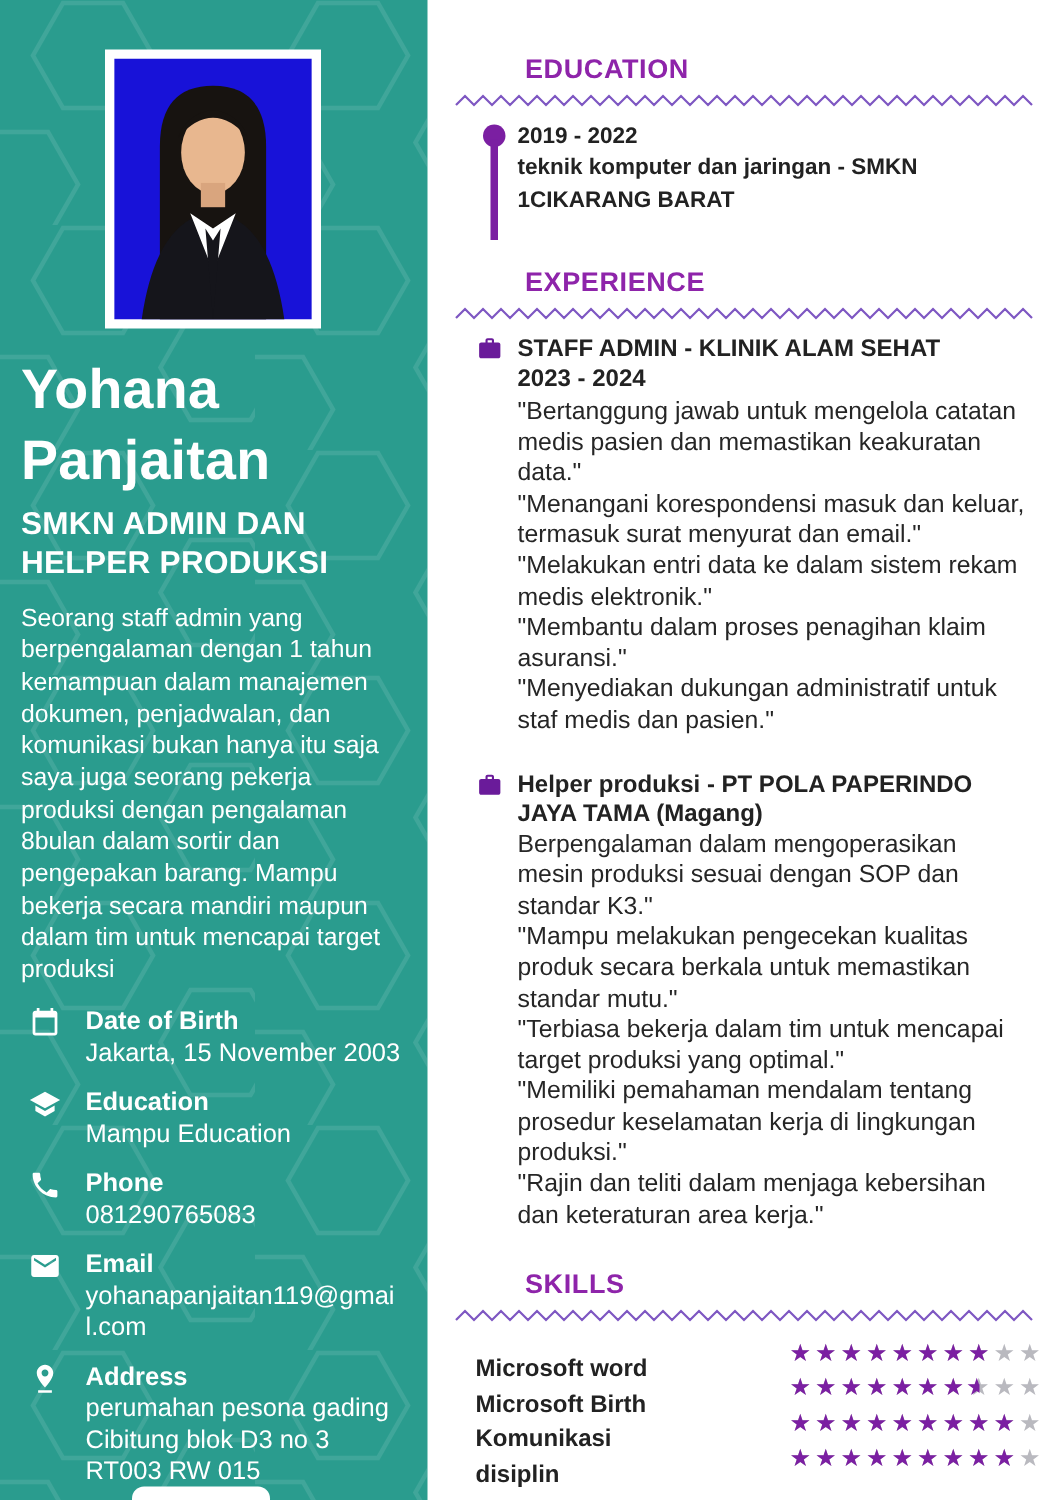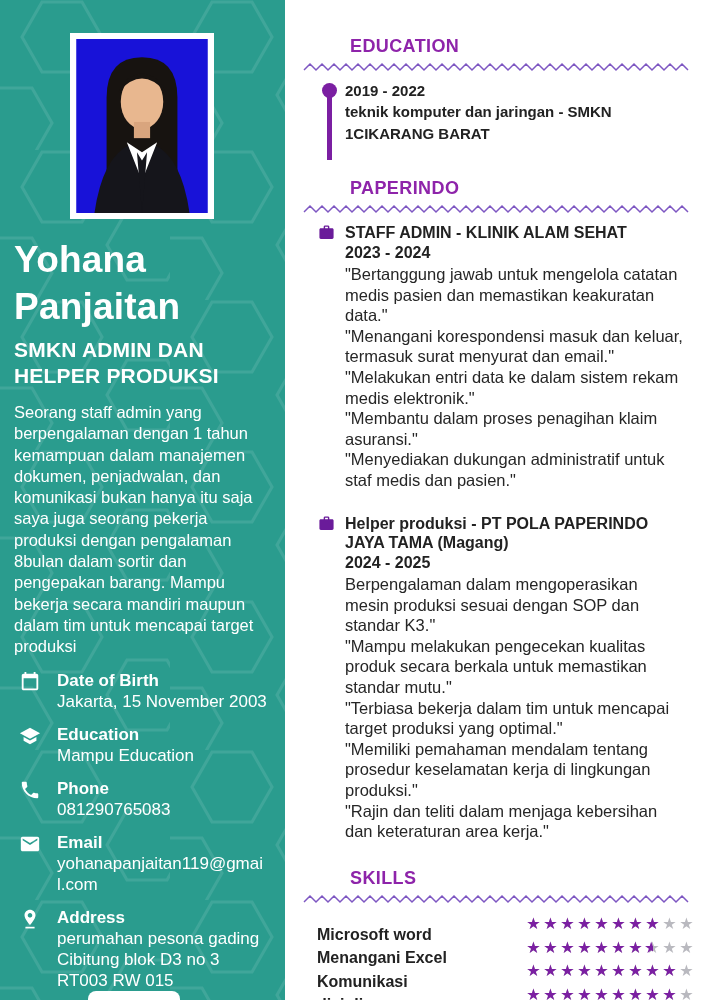--- a/index.html
+++ b/index.html
@@ -170,21 +170,21 @@
         </svg>
       <div class="edu-item">
         <span class="tl-dot"></span>
         <span class="tl-stem"></span>
         <div class="edu-years">2019 - 2022</div>
         <div class="edu-school">teknik komputer dan jaringan  - SMKN 1CIKARANG BARAT</div>
       </div>
     </section>
 
     <section class="exp">
-      <h2 class="sec-title">PAPERINDO</h2>
+      <h2 class="sec-title">EXPERIENCE</h2>
       <svg class="zigzag" width="394" height="10" viewBox="0 0 394 10">
           <path d="M1 8 L7 2 L13 8 L19 2 L25 8 L31 2 L37 8 L43 2 L49 8 L55 2 L61 8 L67 2 L73 8 L79 2 L85 8 L91 2 L97 8 L103 2 L109 8 L115 2 L121 8 L127 2 L133 8 L139 2 L145 8 L151 2 L157 8 L163 2 L169 8 L175 2 L181 8 L187 2 L193 8 L199 2 L205 8 L211 2 L217 8 L223 2 L229 8 L235 2 L241 8 L247 2 L253 8 L259 2 L265 8 L271 2 L277 8 L283 2 L289 8 L295 2 L301 8 L307 2 L313 8 L319 2 L325 8 L331 2 L337 8 L343 2 L349 8 L355 2 L361 8 L367 2 L373 8 L379 2 L385 8" fill="none" stroke="#7e57c2" stroke-width="1.5"></path>
         </svg>
 
       <div class="job">
         <span class="job-icon">
           <svg viewBox="0 0 24 24" fill="var(--brief)">
               <path d="M20 6h-4V4c0-1.1-.9-2-2-2h-4C8.9 2 8 2.9 8 4v2H4c-1.1 0-2 .9-2 2v11c0 1.1.9 2 2 2h16c1.1 0 2-.9 2-2V8c0-1.1-.9-2-2-2zm-6 0h-4V4h4v2z"></path>
             </svg>
         </span>
@@ -197,41 +197,40 @@
         <div class="bullet">"Menyediakan dukungan administratif untuk staf medis dan pasien."</div>
       </div>
 
       <div class="job">
         <span class="job-icon">
           <svg viewBox="0 0 24 24" fill="var(--brief)">
               <path d="M20 6h-4V4c0-1.1-.9-2-2-2h-4C8.9 2 8 2.9 8 4v2H4c-1.1 0-2 .9-2 2v11c0 1.1.9 2 2 2h16c1.1 0 2-.9 2-2V8c0-1.1-.9-2-2-2zm-6 0h-4V4h4v2z"></path>
             </svg>
         </span>
         <div class="job-title">Helper produksi  - PT POLA PAPERINDO JAYA TAMA (Magang)</div>
-        <div class="job-years">2024 - 2025</div>
         <div class="bullet">Berpengalaman dalam mengoperasikan mesin produksi sesuai dengan SOP dan standar K3."</div>
         <div class="bullet">"Mampu melakukan pengecekan kualitas produk secara berkala untuk memastikan standar mutu."</div>
         <div class="bullet">"Terbiasa bekerja dalam tim untuk mencapai target produksi yang optimal."</div>
         <div class="bullet">"Memiliki pemahaman mendalam tentang prosedur keselamatan kerja di lingkungan produksi."</div>
         <div class="bullet">"Rajin dan teliti dalam menjaga kebersihan dan keteraturan area kerja."</div>
       </div>
     </section>
 
     <section class="skills">
       <h2 class="sec-title">SKILLS</h2>
       <svg class="zigzag" width="394" height="10" viewBox="0 0 394 10">
           <path d="M1 8 L7 2 L13 8 L19 2 L25 8 L31 2 L37 8 L43 2 L49 8 L55 2 L61 8 L67 2 L73 8 L79 2 L85 8 L91 2 L97 8 L103 2 L109 8 L115 2 L121 8 L127 2 L133 8 L139 2 L145 8 L151 2 L157 8 L163 2 L169 8 L175 2 L181 8 L187 2 L193 8 L199 2 L205 8 L211 2 L217 8 L223 2 L229 8 L235 2 L241 8 L247 2 L253 8 L259 2 L265 8 L271 2 L277 8 L283 2 L289 8 L295 2 L301 8 L307 2 L313 8 L319 2 L325 8 L331 2 L337 8 L343 2 L349 8 L355 2 L361 8 L367 2 L373 8 L379 2 L385 8" fill="none" stroke="#7e57c2" stroke-width="1.5"></path>
         </svg>
 
       <div class="skill-row">
         <span class="skill-label">Microsoft word</span>
         <span class="stars"><span class="star"><span class="star-base">★</span><span class="star-fill" style="width:100%">★</span></span><span class="star"><span class="star-base">★</span><span class="star-fill" style="width:100%">★</span></span><span class="star"><span class="star-base">★</span><span class="star-fill" style="width:100%">★</span></span><span class="star"><span class="star-base">★</span><span class="star-fill" style="width:100%">★</span></span><span class="star"><span class="star-base">★</span><span class="star-fill" style="width:100%">★</span></span><span class="star"><span class="star-base">★</span><span class="star-fill" style="width:100%">★</span></span><span class="star"><span class="star-base">★</span><span class="star-fill" style="width:100%">★</span></span><span class="star"><span class="star-base">★</span><span class="star-fill" style="width:100%">★</span></span><span class="star"><span class="star-base">★</span><span class="star-fill" style="width:0%">★</span></span><span class="star"><span class="star-base">★</span><span class="star-fill" style="width:0%">★</span></span></span>
       </div>
       <div class="skill-row">
-        <span class="skill-label">Menangani Excel</span>
+        <span class="skill-label">Microsoft Birth</span>
         <span class="stars"><span class="star"><span class="star-base">★</span><span class="star-fill" style="width:100%">★</span></span><span class="star"><span class="star-base">★</span><span class="star-fill" style="width:100%">★</span></span><span class="star"><span class="star-base">★</span><span class="star-fill" style="width:100%">★</span></span><span class="star"><span class="star-base">★</span><span class="star-fill" style="width:100%">★</span></span><span class="star"><span class="star-base">★</span><span class="star-fill" style="width:100%">★</span></span><span class="star"><span class="star-base">★</span><span class="star-fill" style="width:100%">★</span></span><span class="star"><span class="star-base">★</span><span class="star-fill" style="width:100%">★</span></span><span class="star"><span class="star-base">★</span><span class="star-fill" style="width:50%">★</span></span><span class="star"><span class="star-base">★</span><span class="star-fill" style="width:0%">★</span></span><span class="star"><span class="star-base">★</span><span class="star-fill" style="width:0%">★</span></span></span>
       </div>
       <div class="skill-row">
         <span class="skill-label">Komunikasi</span>
         <span class="stars"><span class="star"><span class="star-base">★</span><span class="star-fill" style="width:100%">★</span></span><span class="star"><span class="star-base">★</span><span class="star-fill" style="width:100%">★</span></span><span class="star"><span class="star-base">★</span><span class="star-fill" style="width:100%">★</span></span><span class="star"><span class="star-base">★</span><span class="star-fill" style="width:100%">★</span></span><span class="star"><span class="star-base">★</span><span class="star-fill" style="width:100%">★</span></span><span class="star"><span class="star-base">★</span><span class="star-fill" style="width:100%">★</span></span><span class="star"><span class="star-base">★</span><span class="star-fill" style="width:100%">★</span></span><span class="star"><span class="star-base">★</span><span class="star-fill" style="width:100%">★</span></span><span class="star"><span class="star-base">★</span><span class="star-fill" style="width:100%">★</span></span><span class="star"><span class="star-base">★</span><span class="star-fill" style="width:0%">★</span></span></span>
       </div>
       <div class="skill-row">
         <span class="skill-label">disiplin</span>
         <span class="stars"><span class="star"><span class="star-base">★</span><span class="star-fill" style="width:100%">★</span></span><span class="star"><span class="star-base">★</span><span class="star-fill" style="width:100%">★</span></span><span class="star"><span class="star-base">★</span><span class="star-fill" style="width:100%">★</span></span><span class="star"><span class="star-base">★</span><span class="star-fill" style="width:100%">★</span></span><span class="star"><span class="star-base">★</span><span class="star-fill" style="width:100%">★</span></span><span class="star"><span class="star-base">★</span><span class="star-fill" style="width:100%">★</span></span><span class="star"><span class="star-base">★</span><span class="star-fill" style="width:100%">★</span></span><span class="star"><span class="star-base">★</span><span class="star-fill" style="width:100%">★</span></span><span class="star"><span class="star-base">★</span><span class="star-fill" style="width:100%">★</span></span><span class="star"><span class="star-base">★</span><span class="star-fill" style="width:0%">★</span></span></span>
       </div>

